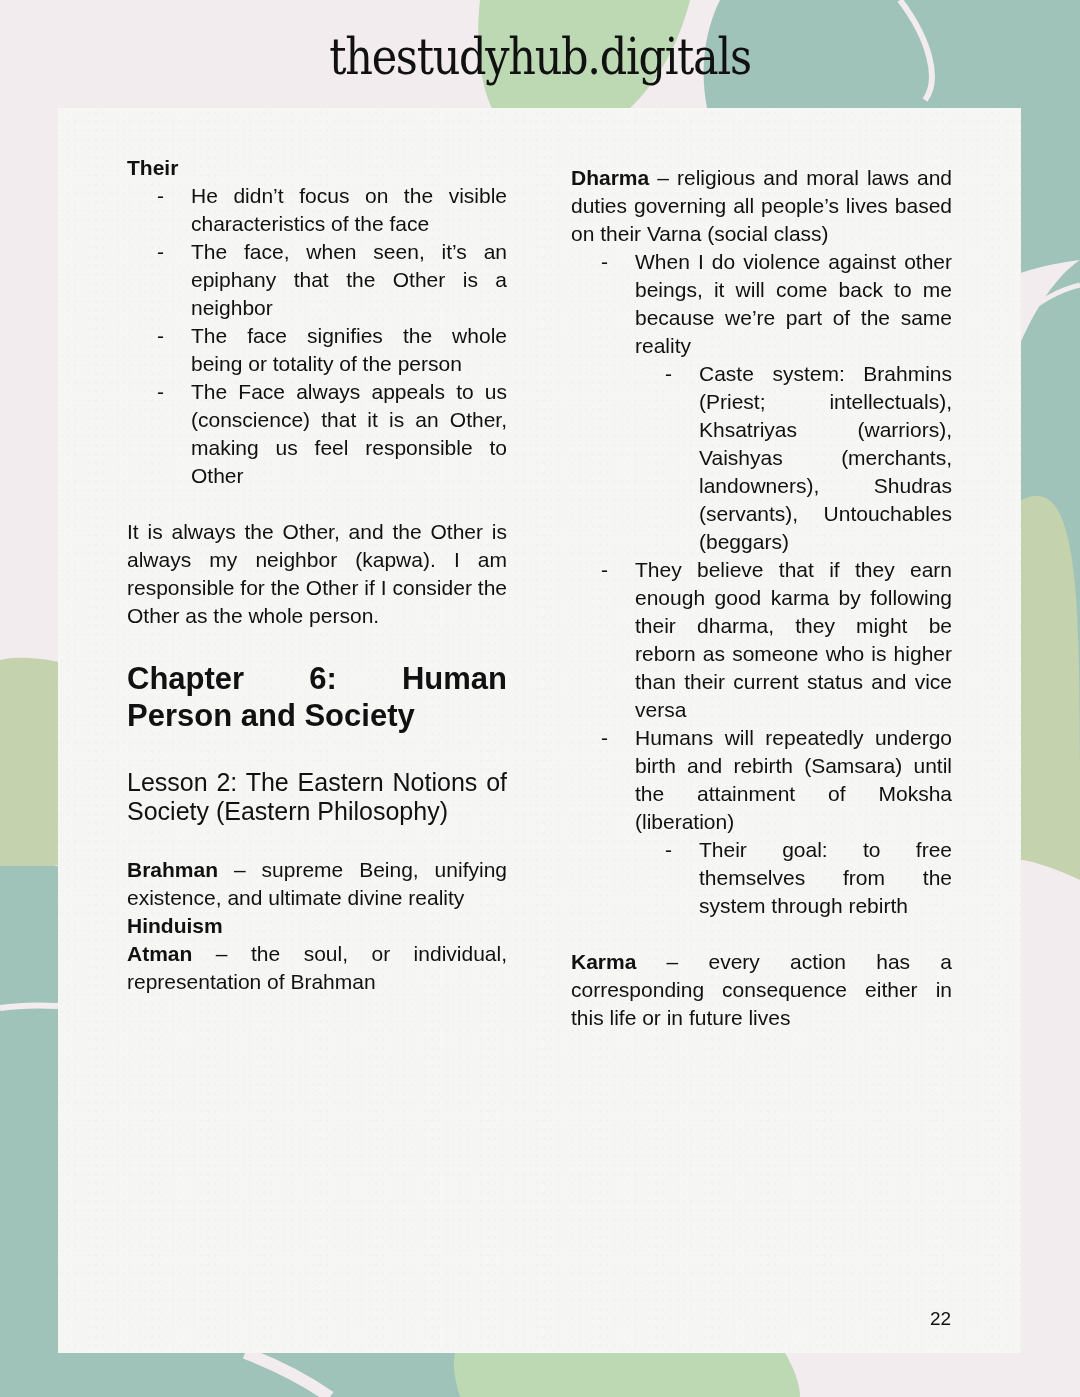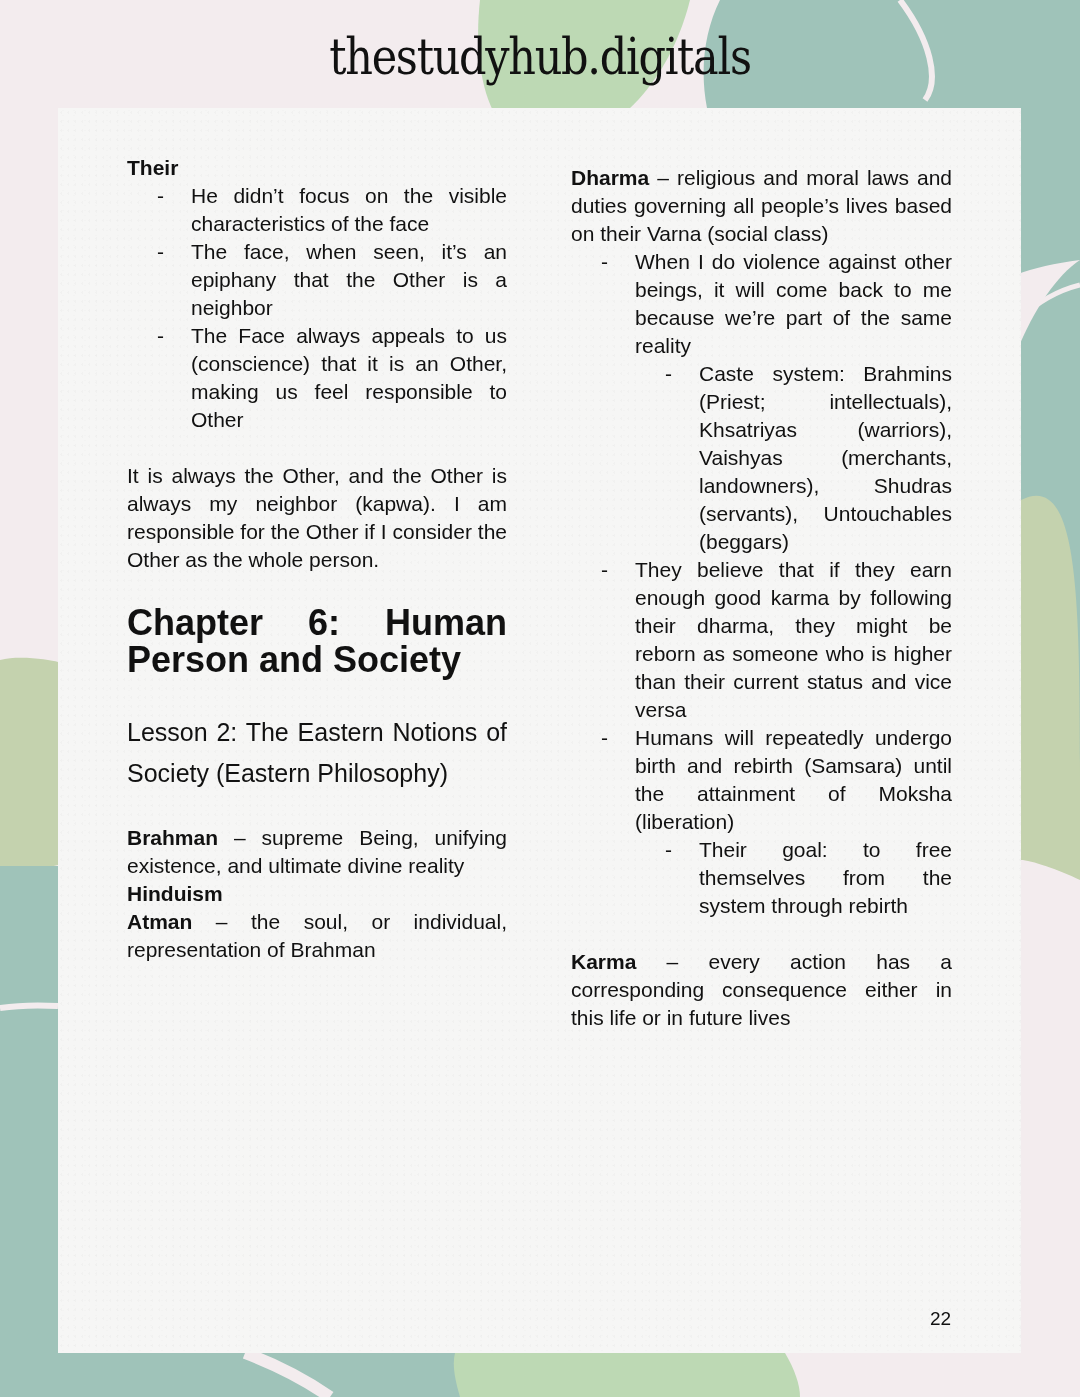--- a/index.html
+++ b/index.html
@@ -26,22 +26,22 @@
   .col { position:absolute; font-size:21px; line-height:28px; text-align:justify; }
   .col-left { left:127px; top:154px; width:380px; }
   .col-right { left:571px; top:164px; width:381px; }
   .b { font-weight:bold; }
   .p { margin:0; }
   .li { position:relative; padding-left:64px; margin:0; }
   .li::before { content:"-"; position:absolute; left:30px; top:0; }
   .li2 { position:relative; padding-left:128px; margin:0; }
   .li2::before { content:"-"; position:absolute; left:94px; top:0; }
   .gap { height:28px; }
-  .chapter { font-size:36px; line-height:37px; font-weight:bold; margin:0; text-align:justify; }
-  .lesson { font-size:25px; line-height:41px; margin:0; text-align:justify; }
+  .chapter { font-size:31px; line-height:37px; font-weight:bold; margin:0; text-align:justify; }
+  .lesson { font-size:25px; line-height:29px; margin:0; text-align:justify; }
   .pagenum { position:absolute; left:930px; top:1308px; font-size:19px; }
 </style>
 </head>
 <body>
 
 <svg class="blob" width="1080" height="1397" style="left:0;top:0;">
   <path d="M720 0 L1080 0 L1080 260 C1000 270 960 300 940 330 C900 300 820 260 760 200 C700 150 690 60 720 0 Z" fill="#9fc3b9"></path>
   <path d="M480 0 L690 0 C680 40 650 120 560 150 C500 160 470 90 480 0 Z" fill="#bdd9b4"></path>
   <path d="M1080 260 L1080 800 C1040 840 1000 800 990 780 L1000 400 C1020 330 1050 280 1080 260 Z" fill="#9fc3b9"></path>
   <path d="M1021 500 C1080 470 1080 600 1080 800 L1080 880 C1060 870 1030 860 1021 860 Z" fill="#c4d2ae"></path>
@@ -56,20 +56,21 @@
 </svg>
 
 <div class="brand">thestudyhub.digitals</div>
 
 <div class="paper"></div>
 
 <div class="col col-left">
   <p class="p b">Their</p>
   <p class="li">He didn’t focus on the visible characteristics of the face</p>
   <p class="li">The face, when seen, it’s an epiphany that the Other is a neighbor</p>
+  <p class="li">The face signifies the whole being or totality of the person</p>
   <p class="li">The Face always appeals to us (conscience) that it is an Other, making us feel responsible to Other</p>
   <div class="gap"></div>
   <p class="p">It is always the Other, and the Other is always my neighbor (kapwa). I am responsible for the Other if I consider the Other as the whole person.</p>
   <div style="height:30px"></div>
   <p class="chapter">Chapter 6: Human Person and Society</p>
   <div style="height:34px"></div>
   <p class="lesson">Lesson 2: The Eastern Notions of Society (Eastern Philosophy)</p>
   <div style="height:30px"></div>
   <p class="p"><span class="b">Brahman</span><span> – supreme Being, unifying existence, and ultimate divine reality</span></p>
   <p class="p b">Hinduism</p>

